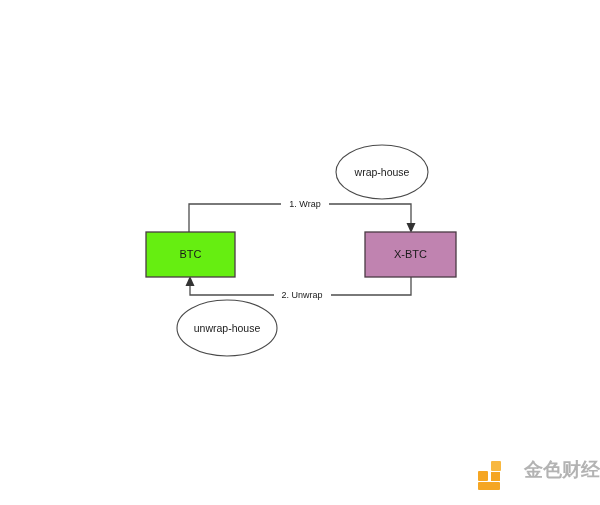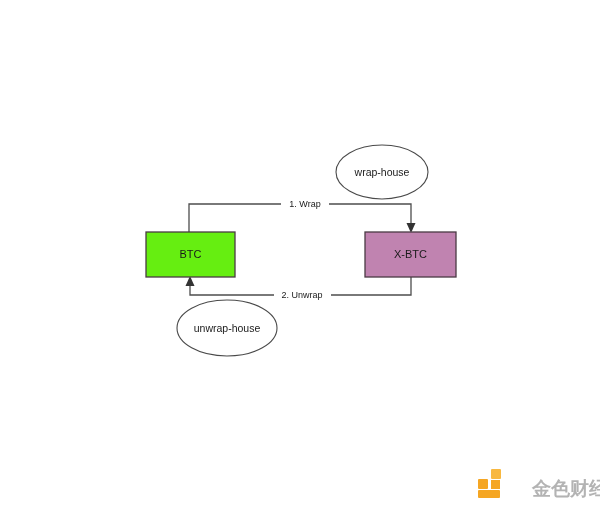--- a/index.html
+++ b/index.html
@@ -75,22 +75,22 @@
   }
 
   
   #watermark {
     position: absolute;
     left: 478px;
     top: 460px;
     width: 110px;
     height: 38px;
     display: flex;
-    align-items: flex-end;
-    gap: 24px;
+    align-items: flex-start;
+    gap: 16px;
   }
   #watermark .wm-mark {
     position: relative;
     width: 30px;
     height: 30px;
     flex: 0 0 auto;
   }
   #watermark .wm-mark .sq-small {
     position: absolute;
     left: 0px;

